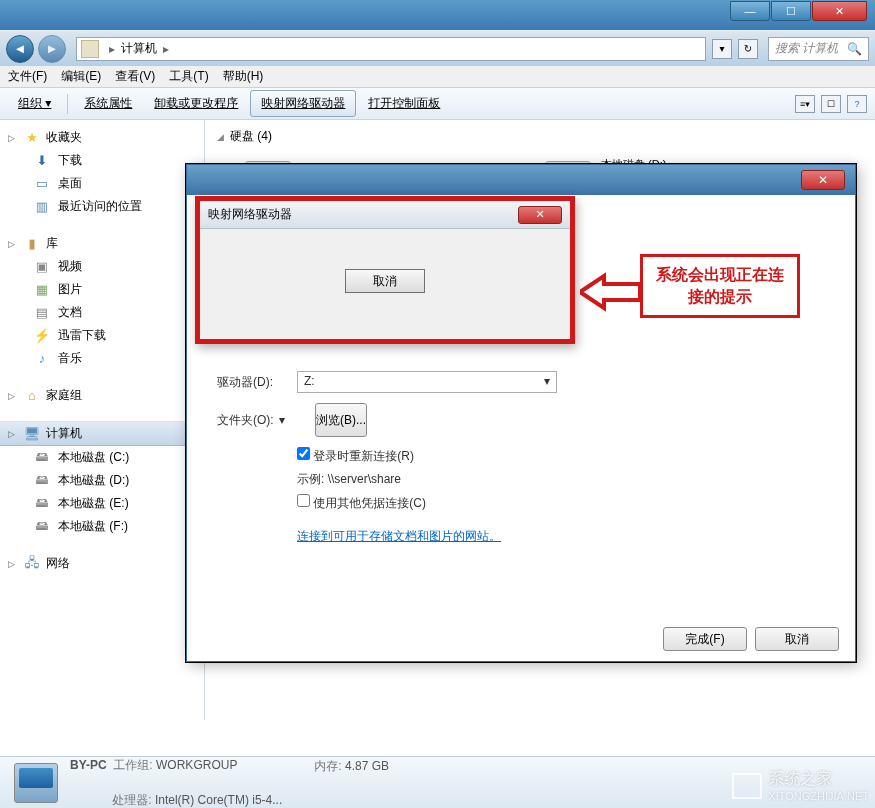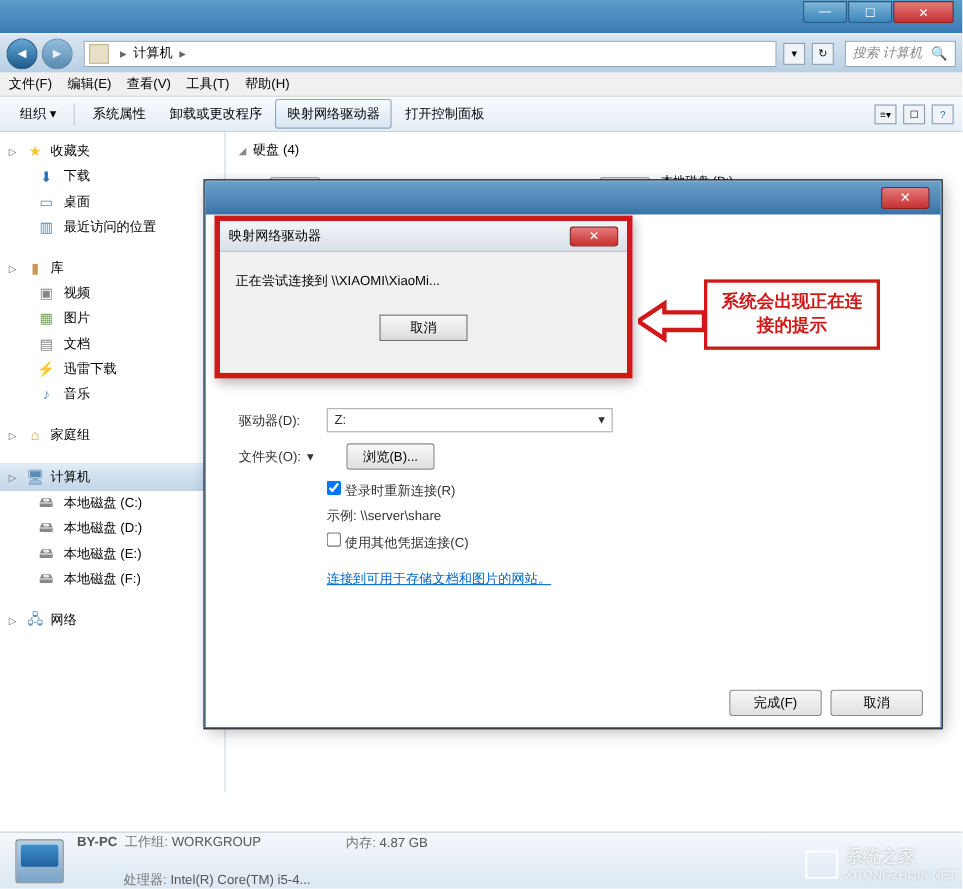--- a/index.html
+++ b/index.html
@@ -15,21 +15,21 @@
 .nav-circle { width:28px; height:28px; border-radius:50%; background:linear-gradient(#65a6d1,#1e5b8f); border:1px solid #2a5a80; display:flex; align-items:center; justify-content:center; color:#fff; font-size:13px; }
 .breadcrumb { flex:0 0 630px; height:24px; background:#fff; border:1px solid #94a6b8; display:flex; align-items:center; padding:0 4px; font-size:12px; margin-left:6px; }
 .breadcrumb .bc-icon { width:18px; height:18px; background:#e8e0c8; border:1px solid #c0b890; margin-right:4px; }
 .bc-sep { color:#666; padding:0 6px; }
 .nav-icon { width:20px; height:20px; border:1px solid #8a9cb0; background:#f0f4f8; display:flex; align-items:center; justify-content:center; font-size:10px; margin-left:2px; }
 .search-box { flex:1; height:24px; background:#fff; border:1px solid #94a6b8; display:flex; align-items:center; padding:0 6px; font-size:12px; color:#888; font-style:italic; margin-left:6px; }
 .search-box .mag { margin-left:auto; color:#5b8db8; font-style:normal;}
 
 .menu-bar { height:22px; background:#f0f0f0; border-bottom:1px solid #d0d0d0; display:flex; align-items:center; padding:0 8px; font-size:12px; gap:14px; }
 .tool-bar { height:32px; background:linear-gradient(#f8fbfe,#e4edf5); border-bottom:1px solid #c8d4e0; display:flex; align-items:center; padding:0 8px; font-size:12px; gap:2px; }
-.tool-item { padding:4px 10px; border-radius:3px; }
+.tool-item { padding:4px 10px; border-radius:3px;text-decoration:underline; }
 .tool-item.sel { border:1px solid #8fa6c0; background:linear-gradient(#f8fbfe,#d8e6f2); }
 .tool-sep { width:1px; height:20px; background:#c0c8d0; margin:0 4px; }
 .tool-right { margin-left:auto; display:flex; gap:6px; }
 .tool-icon { width:20px; height:18px; border:1px solid #8a9cb0; background:#f0f4f8; font-size:9px; display:flex; align-items:center; justify-content:center;}
 
 .main-area { display:flex; height:600px; }
 .sidebar { width:205px; background:#fff; border-right:1px solid #d0d8e0; padding:6px 0; font-size:12px; overflow:hidden; }
 .sb-group { margin-bottom:14px; }
 .sb-head { display:flex; align-items:center; padding:3px 8px; gap:6px; }
 .sb-head .tri { color:#666; font-size:9px; width:10px; }
@@ -54,21 +54,21 @@
 
 
 .dialog { position:absolute; left:186px; top:164px; width:670px; height:498px; background:#fff; border:1px solid #3a6a9a; box-shadow:0 0 0 1px #000,3px 3px 14px rgba(0,0,0,.3); z-index:5;}
 .dlg-title { height:30px; background:linear-gradient(#6aa0c8,#3a74a8); display:flex; align-items:center; padding:0 10px; color:#fff; font-size:12px;}
 .dlg-title .x { margin-left:auto; width:44px; height:20px; background:linear-gradient(#e47a7a,#c83030); border:1px solid #8a2020; border-radius:3px; display:flex; align-items:center; justify-content:center; font-size:12px;}
 .dlg-body { padding:16px 30px; font-size:12px; color:#333; }
 .dlg-row { display:flex; align-items:center; margin:10px 0; gap:10px;}
 .dlg-label { width:70px; }
 .dlg-select { flex:0 0 260px; height:22px; border:1px solid #abadb3; background:#fff; padding:2px 6px; }
 .dlg-input { flex:0 0 260px; height:24px; border:1px solid #abadb3; padding:2px 6px; }
-.dlg-btn-s { height:24px; padding:0 14px; border:1px solid #8a8a8a; background:linear-gradient(#f8f8f8,#e0e0e0); font-size:12px; border-radius:3px;}
+.dlg-btn-s { height:34px; padding:0 0; border:1px solid #8a8a8a; background:linear-gradient(#f8f8f8,#e0e0e0); font-size:12px; border-radius:3px;}
 .dlg-indent { padding-left:80px; margin:6px 0;}
 .dlg-link { color:#0066cc; text-decoration:underline;}
 .dlg-footer { position:absolute; bottom:10px; right:16px; display:flex; gap:8px;}
 .dlg-btn { width:84px; height:24px; border:1px solid #8a8a8a; background:linear-gradient(#f8f8f8,#e0e0e0); font-size:12px; border-radius:3px;}
 
 
 .inner-dlg { position:absolute; left:195px; top:196px; width:380px; height:148px; background:#f0f0f0; border:5px solid #d01818; z-index:10; box-shadow:2px 4px 10px rgba(0,0,0,.3);}
 .inner-title { height:28px; background:linear-gradient(#f4f6f8,#d8e0e8); border-bottom:1px solid #b8c0c8; display:flex; align-items:center; padding:0 8px; font-size:12px;}
 .inner-title .x { margin-left:auto; width:44px; height:18px; background:linear-gradient(#e47a7a,#c83030); border:1px solid #8a2020; border-radius:3px; display:flex; align-items:center; justify-content:center; color:#fff; font-size:11px;}
 .inner-body { padding:18px 14px; font-size:12px;}
@@ -295,21 +295,20 @@
     <button class="dlg-btn">取消</button>
   </div>
 </div>
 
 <div class="inner-dlg">
   <div class="inner-title">
     <span>映射网络驱动器</span>
     <span class="x">✕</span>
   </div>
   <div class="inner-body">
-    <div>正在尝试连接到 \\XIAOMI\XiaoMi...</div>
     <div class="inner-btn-row">
       <button class="inner-btn">取消</button>
     </div>
   </div>
 </div>
 
 <div class="callout-arrow">
   <svg width="60" height="40">
       <polygon points="0,20 24,4 24,12 60,12 60,28 24,28 24,36" fill="none" stroke="#d01818" stroke-width="4"></polygon>
     </svg>

